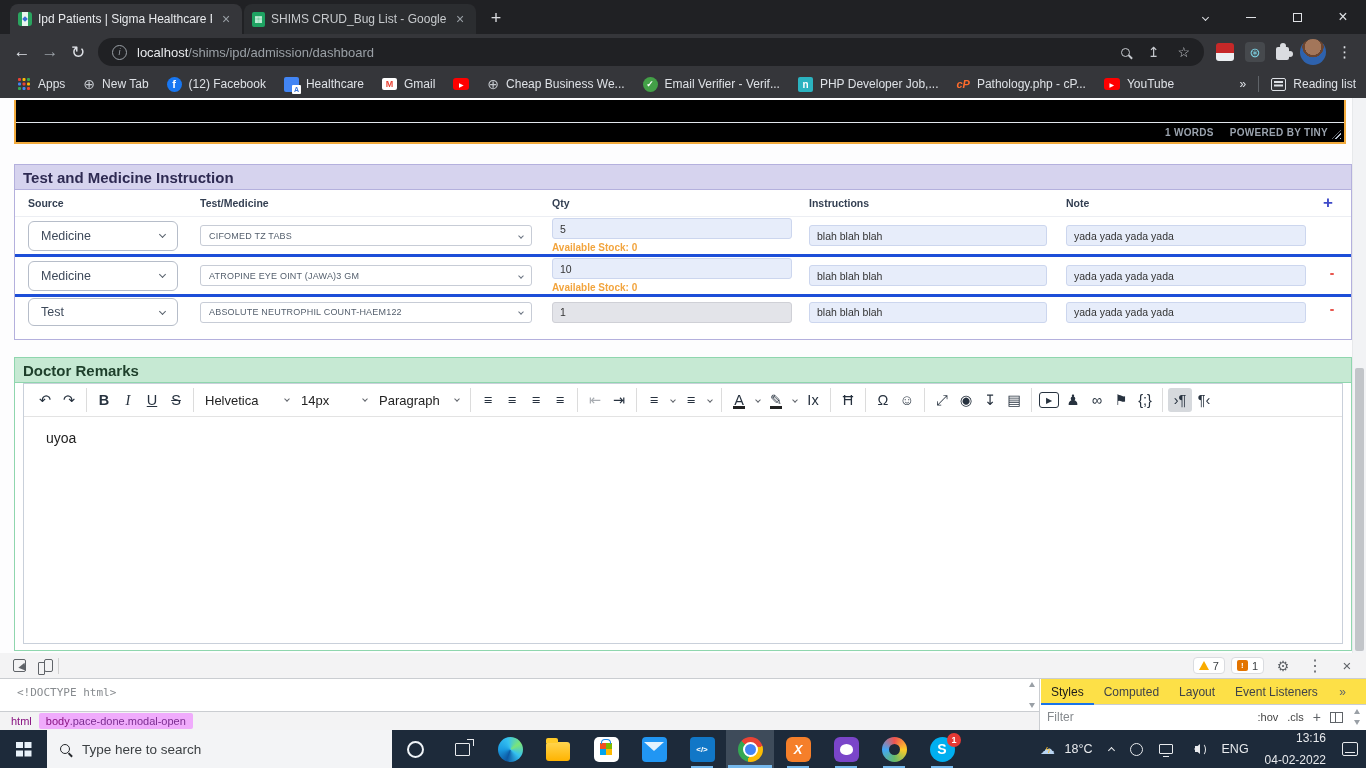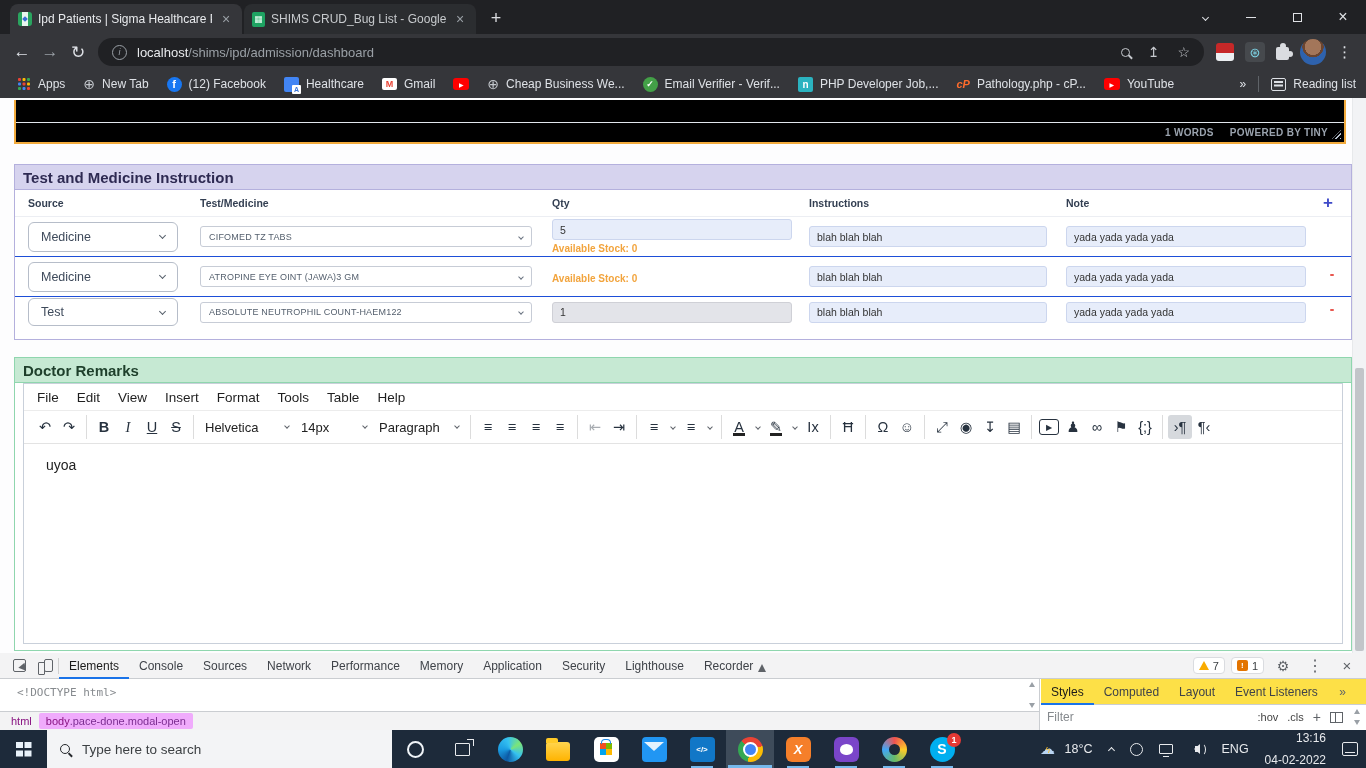--- a/index.html
+++ b/index.html
@@ -76,21 +76,21 @@
 .resize-corner{position:absolute;right:3px;bottom:3px;width:9px;height:9px;background:repeating-linear-gradient(135deg,transparent 0 2px,#b9c2cf 2px 3.2px);clip-path:polygon(100% 0,100% 100%,0 100%);}
 .panel{position:absolute;left:14px;right:14px;background:#fff;}
 .panel-hdr{height:20px;display:flex;align-items:center;padding:12px 8px;font-size:15px;font-weight:bold;}
 #tm-panel{top:66px;height:176px;border:1px solid #b4b0dd;}
 #tm-panel .panel-hdr{background:#d6d3ee;border-bottom:1px solid #b4b0dd;color:#2e2a52;}
 #dr-panel{top:259px;bottom:2px;border:1px solid #8fd6ae;}
 #dr-panel .panel-hdr{background:#c6e9d3;border-bottom:1px solid #8fd6ae;color:#1e3f2b;}
 
 .tm-row{display:grid;grid-template-columns:172px 352px 257px 257px 247px 1fr;padding-left:13px;align-items:center;}
 .tm-head{height:27px;border-bottom:1px solid #eceef3;font-size:10.5px;font-weight:bold;color:#333f52;}
-.tm-r{border-bottom:1px solid #1d4ed8;}
+.tm-r{border-bottom:3px solid #1d4ed8;}
 .tm-r1,.tm-r2{height:40px;}
 .tm-r3{height:30px;border-bottom:none;}
 .cellpad{padding-right:14px;}
 .src-select{height:30px;width:150px;border:1px solid #b6bdc9;border-radius:6px;display:flex;align-items:center;justify-content:space-between;padding:0 12px;font-size:12.5px;color:#3e4a5b;background:#fff;}
 .src-select .chev{color:#57606c;margin-top:-2px;}
 .item-select{height:21px;width:332px;border:1px solid #c7ccd6;border-radius:3px;display:flex;align-items:center;justify-content:space-between;padding:0 8px;font-size:9px;letter-spacing:.2px;color:#55606e;background:#fff;}
 .item-select .chev{width:4px;height:4px;color:#6a7380;}
 .fld{height:21px;background:#e7edfa;border:1px solid #ccd6ee;border-radius:3px;font-size:10.5px;color:#333;padding:0 7px;outline:none;}
 .qty-cell{display:flex;flex-direction:column;justify-content:center;}
 .qty{width:240px;}
@@ -373,20 +373,21 @@
             <span class="chev"></span>
           </span>
         </span>
       <span class="cellpad">
           <span class="item-select">
             <span>ATROPINE EYE OINT (JAWA)3 GM</span>
             <span class="chev"></span>
           </span>
         </span>
       <span class="qty-cell cellpad">
+        <input class="fld qty" value="10" style="">
         <span class="stock-note">Available Stock: 0</span>
       </span>
       <span class="cellpad"><input class="fld instr" value="blah blah blah" style=""></span>
       <span class="cellpad"><input class="fld note" value="yada yada yada yada" style=""></span>
       <span class="actions-cell"><span class="trash"></span></span>
     </div>
 
     <div class="tm-row tm-r tm-r3">
       <span class="cellpad">
           <span class="src-select" style="height:28px">
@@ -405,30 +406,20 @@
       </span>
       <span class="cellpad"><input class="fld instr" value="blah blah blah" style=""></span>
       <span class="cellpad"><input class="fld note" value="yada yada yada yada" style=""></span>
       <span class="actions-cell"><span class="trash"></span></span>
     </div>
   </div>
 
   <div id="dr-panel" class="panel">
     <div class="panel-hdr">Doctor Remarks</div>
     <div class="editor">
-      <div class="menubar">
-          <span class="menu-item">File</span>
-          <span class="menu-item">Edit</span>
-          <span class="menu-item">View</span>
-          <span class="menu-item">Insert</span>
-          <span class="menu-item">Format</span>
-          <span class="menu-item">Tools</span>
-          <span class="menu-item">Table</span>
-          <span class="menu-item">Help</span>
-        </div>
       <div class="toolbar">
           <span class="tb-group">
             <span class="tb-btn   ">↶</span>
             <span class="tb-btn   ">↷</span>
           </span>
           <span class="tb-group">
             <span class="tb-btn b  ">B</span>
             <span class="tb-btn i  ">I</span>
             <span class="tb-btn u  ">U</span>
             <span class="tb-btn st  ">S</span>
@@ -514,32 +505,20 @@
 
 <div id="devtools">
   <div class="dt-bar">
     <span class="dt-ico">
         <span class="inspect-icon"></span>
       </span>
     <span class="dt-ico">
         <span class="device-icon"></span>
       </span>
     <span class="vdiv" style="background:#d0d0d0"></span>
-    <span style="display:flex;align-items:center;height:100%;">
-        <span class="dt-tab active">Elements</span>
-        <span class="dt-tab ">Console</span>
-        <span class="dt-tab ">Sources</span>
-        <span class="dt-tab ">Network</span>
-        <span class="dt-tab ">Performance</span>
-        <span class="dt-tab ">Memory</span>
-        <span class="dt-tab ">Application</span>
-        <span class="dt-tab ">Security</span>
-        <span class="dt-tab ">Lighthouse</span>
-        <span class="dt-tab ">Recorder<span class="flask-icon"></span></span>
-      </span>
     <span class="dt-right">
       <span class="dt-badge">
           <span class="warn-tri"></span>
           <span>7</span>
         </span>
       <span class="dt-badge">
           <span class="issue-ico"></span>
           <span>1</span>
         </span>
       <span class="dt-ico gear">⚙</span>

